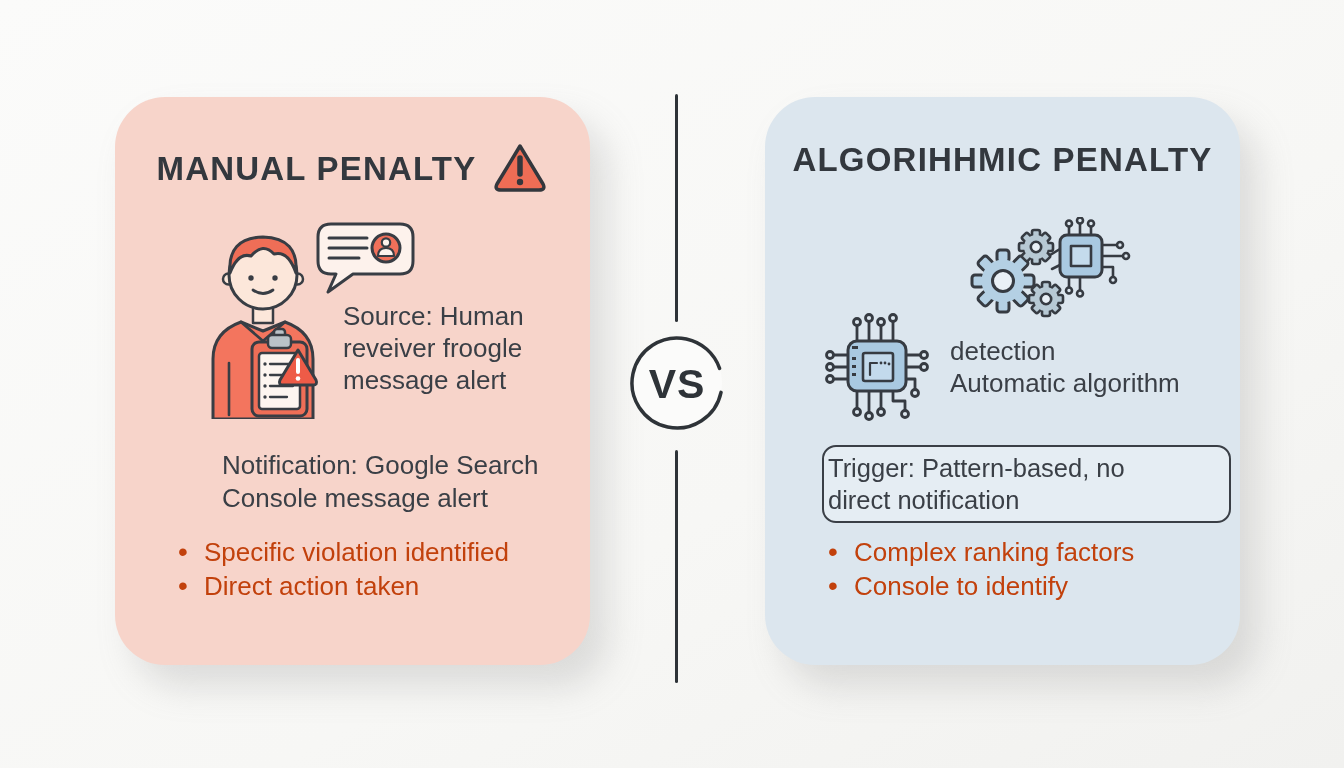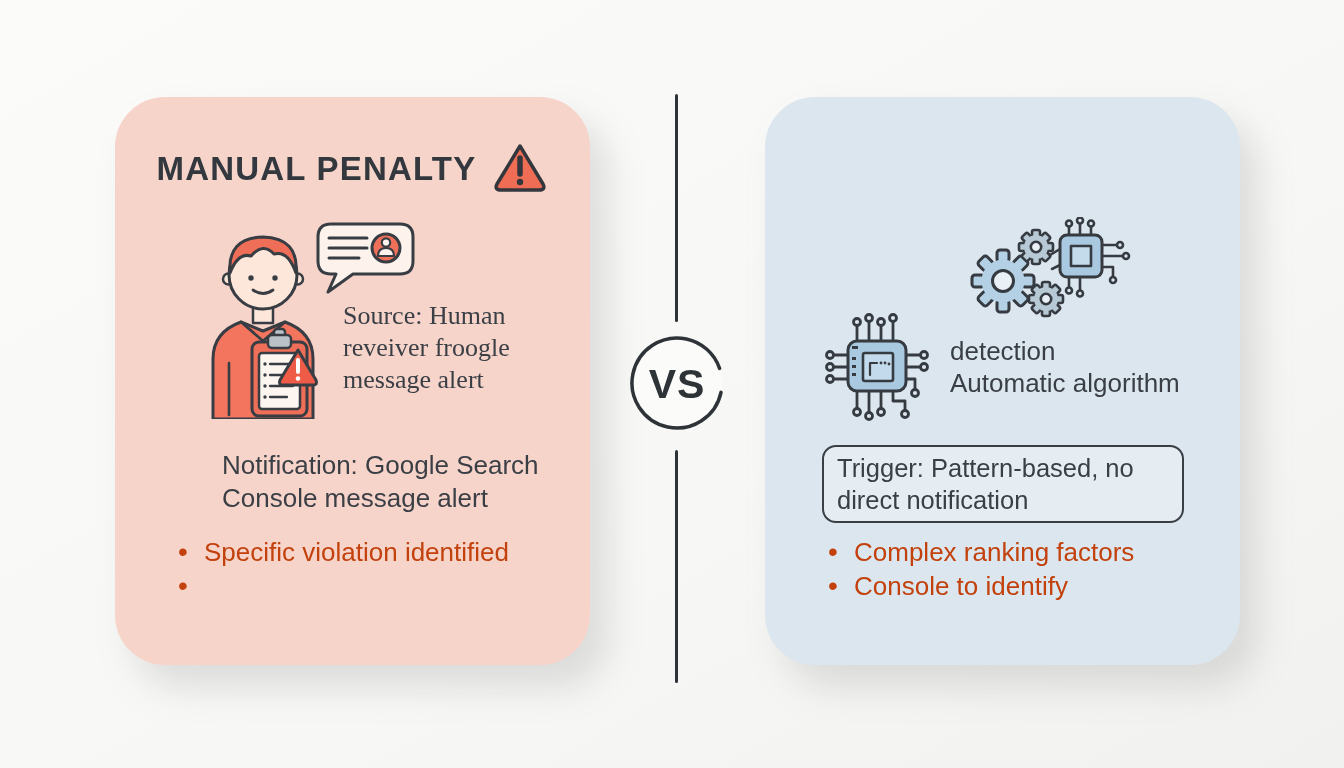--- a/index.html
+++ b/index.html
@@ -7,29 +7,29 @@
           background:linear-gradient(150deg,#fbfbfa 0%,#f7f7f5 60%,#f1f1ef 100%);color:#373c43;}
   .card{position:absolute;top:97px;width:475px;height:568px;border-radius:50px;
         box-shadow:18px 22px 34px rgba(150,150,150,0.28);}
   .card.left{left:115px;background:#f7d4ca;}
   .card.right{left:765px;background:#dce6ee;}
   .title-row{position:absolute;top:44px;left:0;right:0;display:flex;justify-content:center;
              align-items:center;gap:16px;}
   .card-title{font-size:33px;font-weight:700;letter-spacing:1.2px;color:#33383e;white-space:nowrap;}
   .txt{position:absolute;color:#3a3f46;}
   .txt .line{white-space:nowrap;}
-  .source-text{left:228px;top:203px;font-size:26px;line-height:32px;font-family:Liberation Serif, serif;}
+  .source-text{left:228px;top:203px;font-size:26px;line-height:32px;}
   .notification-text{left:63px;top:352px;font-size:26px;line-height:33px;margin-left:44px;}
   .detection-text{left:185px;top:238px;font-size:26px;line-height:32px;}
   .bullets{position:absolute;left:63px;top:438px;font-size:26px;line-height:34px;color:#c2410c;}
   .bullet{display:flex;align-items:baseline;white-space:nowrap;}
   .bdot{width:26px;}
   .bdot::before{content:"\2022";font-size:28px;}
-  .trigger-box{position:absolute;left:57px;top:348px;width:362px;box-sizing:border-box;
-               border:2.5px solid #3a3f46;border-radius:14px;padding:5px 13px;
+  .trigger-box{position:absolute;left:57px;top:348px;width:409px;box-sizing:border-box;
+               border:2.5px solid #3a3f46;border-radius:14px;padding:5px 4px;
                background:rgba(252,254,255,0.30);font-size:25.5px;line-height:32px;color:#3a3f46;}
   .person-illo{position:absolute;left:88px;top:126px;}
   .bubble-illo{position:absolute;left:200px;top:124px;}
   .gearchip-illo{position:absolute;left:192px;top:120px;}
   .chip-illo{position:absolute;left:58px;top:214px;}
   .divider-line{position:absolute;left:675px;width:3px;background:#2e3338;border-radius:2px;}
   .divider-top{top:94px;height:228px;}
   .divider-bottom{top:450px;height:233px;}
   .vs-wrap{position:absolute;left:628px;top:334px;}
   .vs-text{font:700 41px "Liberation Sans",sans-serif;letter-spacing:1px;fill:#2e3338;}
@@ -121,34 +121,38 @@
       <div class="line">Console message alert</div>
     </div>
 
     <div class="bullets">
       <div class="bullet">
         <span class="bdot"></span>
         <span>Specific violation identified</span>
       </div>
       <div class="bullet">
         <span class="bdot"></span>
+        <span>Direct action taken</span>
       </div>
     </div>
   </div>
 
   <div class="divider-line divider-top"></div>
   <div class="divider-line divider-bottom"></div>
   <div class="vs-wrap">
     <svg width="98" height="98" viewBox="0 0 98 98">
       <circle cx="49" cy="49" r="45" fill="#fbfbfa" stroke="#2e3338" stroke-width="3.5" stroke-linecap="round" stroke-dasharray="258 25" transform="rotate(12 49 49)"></circle>
       <text class="vs-text" x="49" y="64" text-anchor="middle">VS</text>
     </svg>
   </div>
 
   <div class="card right">
+    <div class="title-row">
+      <span class="card-title">ALGORIHHMIC PENALTY</span>
+    </div>
 
     <div class="gearchip-illo">
       <svg width="180" height="110" viewBox="0 0 180 110">
 
         <g transform="translate(46,64)" stroke="#363b42" stroke-width="3" fill="#b4d0e4" stroke-linejoin="round">
           <g>
             <rect x="-6" y="-31" width="12" height="12" rx="3"></rect>
             <rect x="-6" y="-31" width="12" height="12" rx="3" transform="rotate(45)"></rect>
             <rect x="-6" y="-31" width="12" height="12" rx="3" transform="rotate(90)"></rect>
             <rect x="-6" y="-31" width="12" height="12" rx="3" transform="rotate(135)"></rect>

